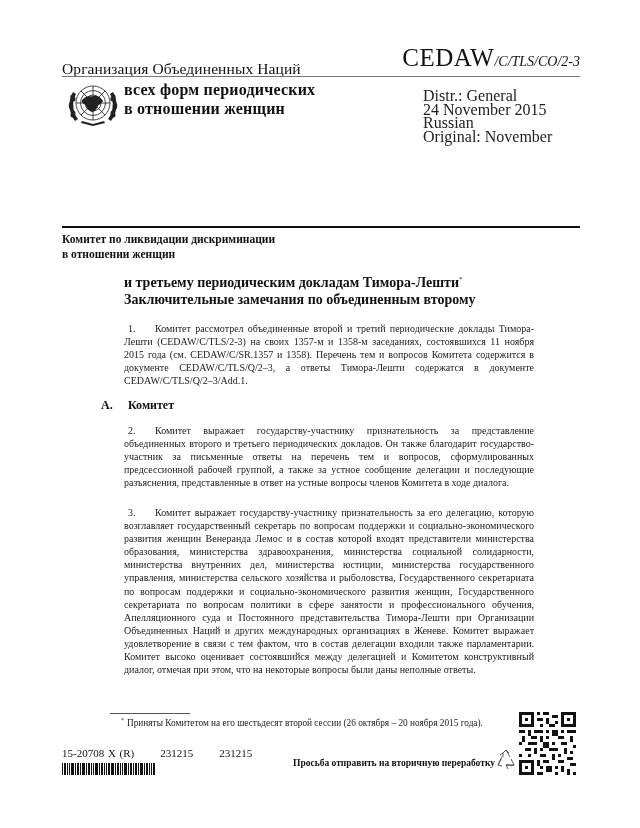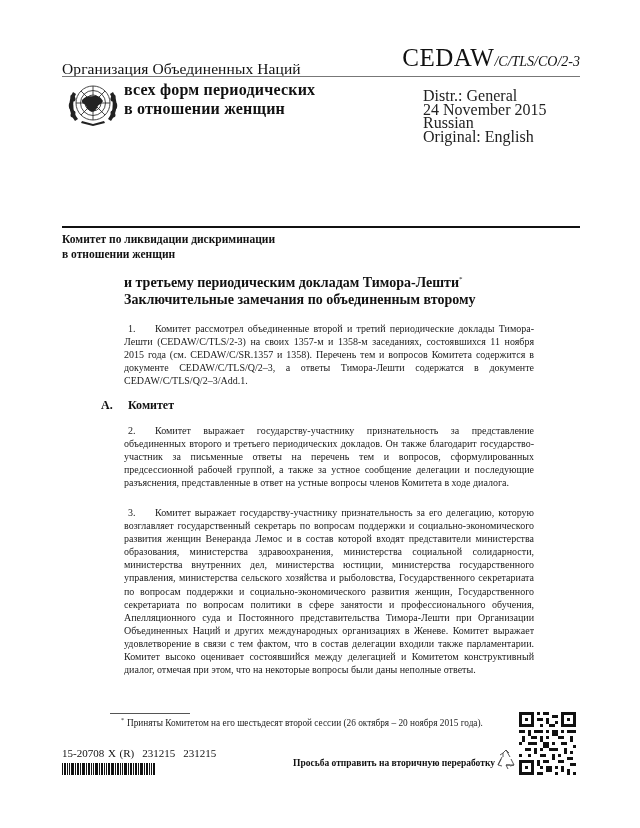--- a/index.html
+++ b/index.html
@@ -22,21 +22,21 @@
   .para .num { display: inline-block; width: 27px; padding-left: 4px; }
   .p1 { top: 322px; }
   .p2 { top: 424px; }
   .p3 { top: 506px; }
   .section-head { left: 101px; top: 398px; font-size: 12px; font-weight: bold; }
   .section-head .letter { display: inline-block; width: 27px; }
   .fn-rule { left: 110px; width: 80px; top: 713px; height: 1px; background: #555; }
   .footnote { left: 121px; top: 717px; font-size: 9.3px; color: #222; }
   .footnote sup { font-size: 6px; vertical-align: super; margin-right: 3px; }
   .job-no { left: 62px; top: 747px; font-size: 11px; word-spacing: 1px; }
-  .job-no span { margin-right: 8px; }
+  .job-no span { margin-right: 26px; }
   .barcode { left: 62px; top: 763px; width: 93px; height: 12px; display: flex; gap: 0; }
   .recycle-text { left: 293px; top: 758px; font-size: 9.5px; font-weight: bold; text-align: center; }
   .recycle-icon { left: 496px; top: 749px; width: 20px; height: 22px; }
   .qr { left: 519px; top: 712px; width: 57px; height: 63px; }
 </style>
 </head>
 <body>
 
 <div class="abs org-name">Организация Объединенных Наций</div>
 <div class="abs symbol">
@@ -76,21 +76,21 @@
 
 <div class="abs conv-title">
   <div>всех форм периодических</div>
   <div>в отношении женщин</div>
 </div>
 
 <div class="abs distr">
   <div>Distr.: General</div>
   <div>24 November 2015</div>
   <div>Russian</div>
-  <div>Original: English</div>
+  <div>Original: November</div>
 </div>
 
 <div class="abs rule-thick"></div>
 
 <div class="abs committee">
   <div>Комитет по ликвидации дискриминации</div>
   <div>в отношении женщин</div>
 </div>
 
 <div class="abs doc-title">

